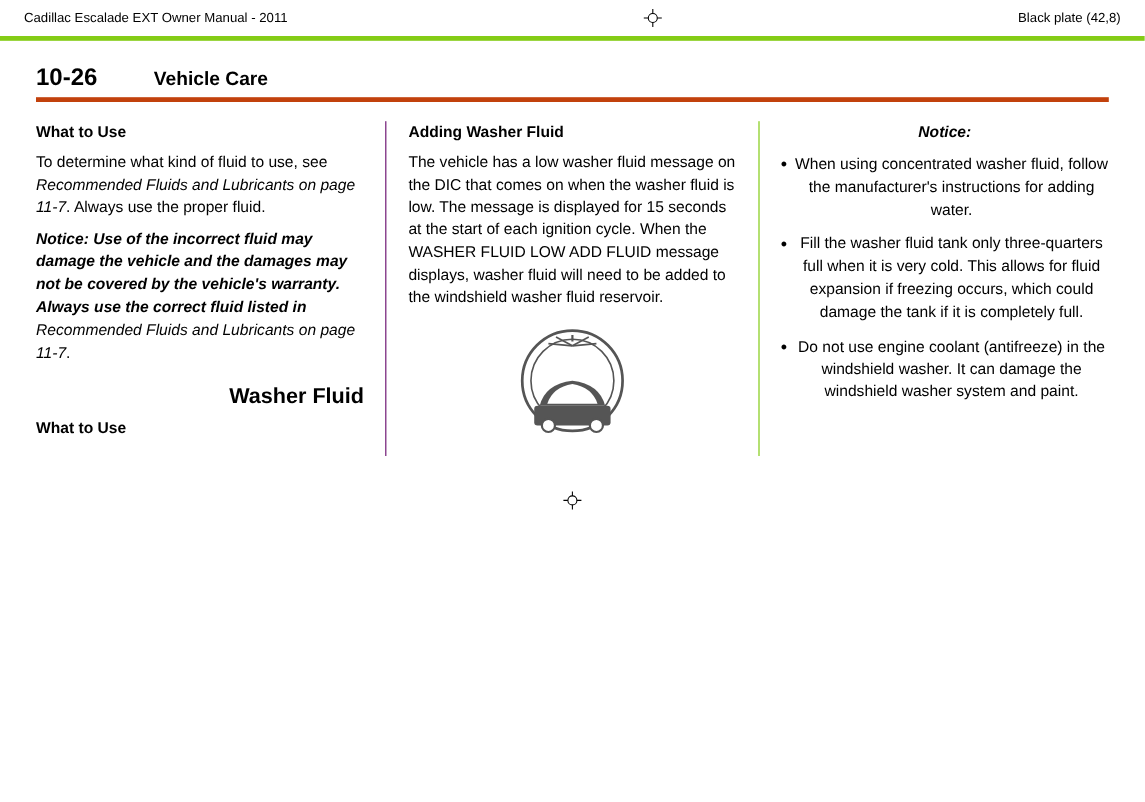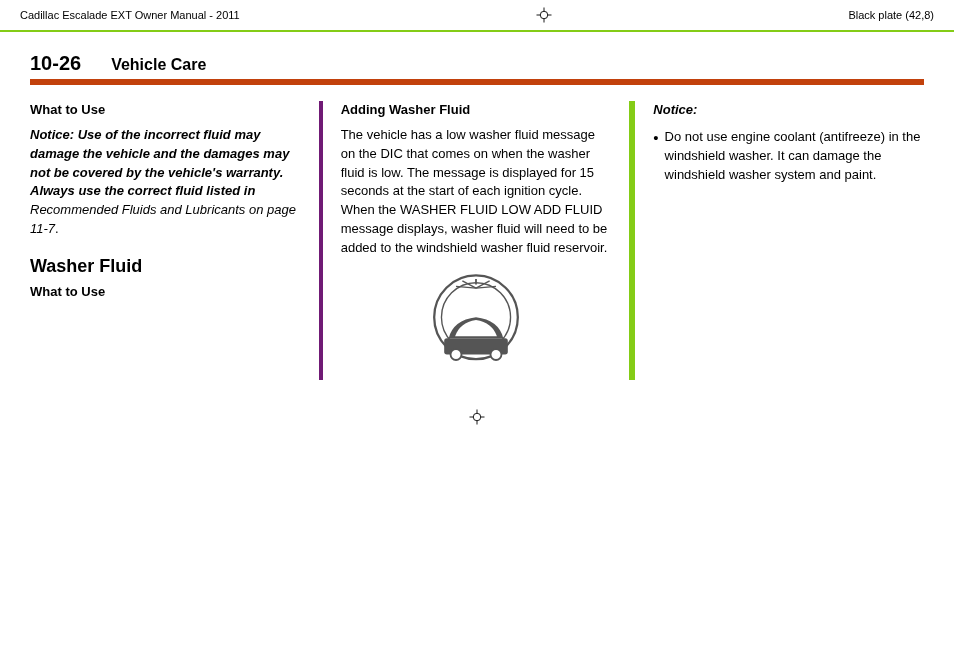--- a/index.html
+++ b/index.html
@@ -12,21 +12,21 @@
       width: 954px;
       min-height: 668px;
     }
 
     
     .header {
       display: flex;
       justify-content: space-between;
       align-items: center;
       padding: 6px 20px;
-      border-bottom: 2px solid #84cc16;
+      border-bottom: 4px solid #84cc16;
       font-size: 11px;
     }
 
     .header-center {
       display: flex;
       flex-direction: column;
       align-items: center;
     }
 
     .crosshair {
@@ -37,23 +37,24 @@
 
     
     .page {
       padding: 20px 30px 20px 30px;
     }
 
     
     .chapter-heading {
       display: flex;
       align-items: baseline;
-      border-bottom: 6px solid #c2410c;
+      border-bottom: 4px solid #c2410c;
       padding-bottom: 4px;
       margin-bottom: 16px;
+      gap: 17px;
     }
 
     .chapter-number {
       font-size: 20px;
       font-weight: bold;
       margin-right: 30px;
     }
 
     .chapter-title {
       font-size: 16px;
@@ -62,47 +63,49 @@
 
     
     .columns {
       display: flex;
       gap: 0;
     }
 
     .col-left {
       flex: 1;
       padding-right: 18px;
-      border-right: 4px solid #701a75;
+      border-right: 1px solid #701a75;
     }
 
     .col-mid {
       flex: 1;
       padding-left: 18px;
       padding-right: 18px;
-      border-right: 6px solid #84cc16;
+      border-right: 1px solid #84cc16;
     }
 
     .col-right {
       flex: 1;
       padding-left: 18px;
+      text-align: center;
     }
 
     
     .section-title {
       font-size: 13px;
       font-weight: bold;
       margin-bottom: 6px;
     }
 
     .section-title-lg {
       font-size: 18px;
       font-weight: bold;
       margin-top: 14px;
       margin-bottom: 4px;
+      text-align: right;
     }
 
     p {
       margin-bottom: 8px;
       line-height: 1.45;
     }
 
     .notice-bold {
       font-weight: bold;
       font-style: italic;
@@ -182,20 +185,23 @@
   <div class="chapter-heading">
     <span class="chapter-number">10-26</span>
     <span class="chapter-title">Vehicle Care</span>
   </div>
 
   <div class="columns">
 
     <div class="col-left">
       <p class="section-title">What to Use</p>
       <p>
+        <span>To determine what kind of fluid to use, see </span><em>Recommended Fluids and Lubricants on page 11-7</em><span>. Always use the proper fluid.</span>
+      </p>
+      <p>
         <span class="notice-bold">Notice:  Use of the incorrect fluid may damage the vehicle and the damages may not be covered by the vehicle's warranty. Always use the correct fluid listed in </span><em>Recommended Fluids and Lubricants on page 11-7</em><span>.</span>
       </p>
 
       <p class="section-title-lg">Washer Fluid</p>
       <p class="section-title">What to Use</p>
     </div>
 
     <div class="col-mid">
       <p class="section-title">Adding Washer Fluid</p>
       <p>The vehicle has a low washer fluid message on the DIC that comes on when the washer fluid is low. The message is displayed for 15 seconds at the start of each ignition cycle. When the WASHER FLUID LOW ADD FLUID message displays, washer fluid will need to be added to the windshield washer fluid reservoir.</p>
@@ -223,20 +229,26 @@
 
           <path d="M37 73 Q42 58 60 55 Q78 58 83 73 Z" fill="#fff"></path>
         </svg>
       </div>
 
     </div>
 
     <div class="col-right">
       <p class="notice-label">Notice:</p>
       <ul class="notice-list">
+        <li>
+            <span>When using concentrated washer fluid, follow the manufacturer's instructions for adding water.</span>
+          </li>
+        <li>
+            <span>Fill the washer fluid tank only three-quarters full when it is very cold. This allows for fluid expansion if freezing occurs, which could damage the tank if it is completely full.</span>
+          </li>
         <li>
             <span>Do not use engine coolant (antifreeze) in the windshield washer. It can damage the windshield washer system and paint.</span>
           </li>
       </ul>
     </div>
 
   </div>
 </div>
 
 <div class="footer">

